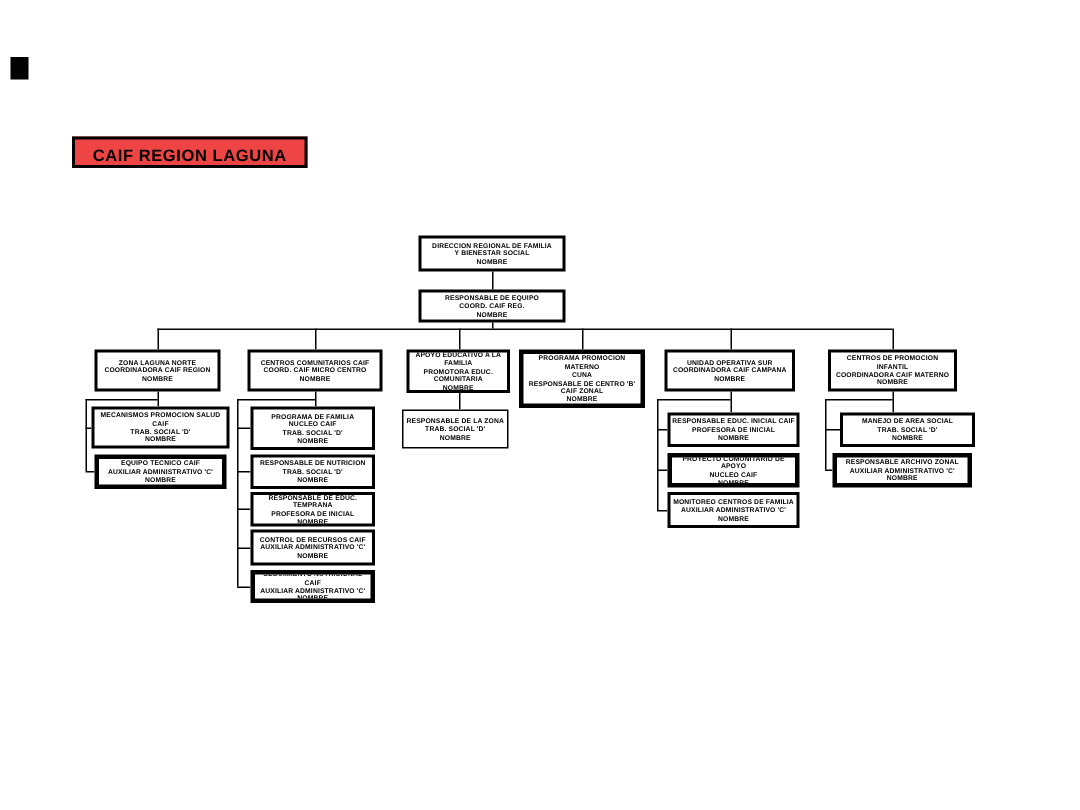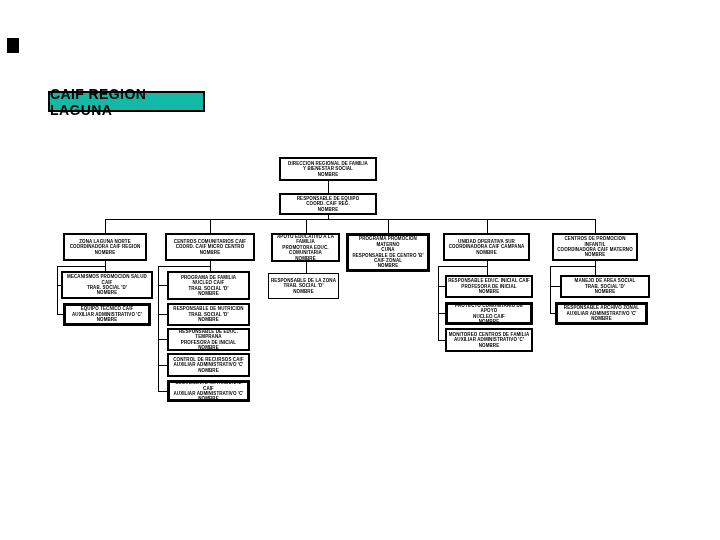--- a/index.html
+++ b/index.html
@@ -2,23 +2,23 @@
 <html><head>
 <meta charset="utf-8">
 <style>
   html,body{margin:0;padding:0;background:#ffffff;}
   #canvas{
     position:relative;width:720px;height:540px;background:#ffffff;overflow:hidden;
     font-family:"Liberation Sans","DejaVu Sans",sans-serif;color:#000;
   }
   .mark{position:absolute;background:#000;}
   .titlebox{
-    position:absolute;box-sizing:border-box;border:2px solid #000;background:#14b8a6;
-    display:flex;align-items:center;justify-content:center;
-    font-weight:bold;font-size:14px;letter-spacing:.4px;
+    position:absolute;box-sizing:border-box;border:2px solid #000;background:#ef4444;
+    display:flex;align-items:flex-end;justify-content:center;
+    font-weight:bold;font-size:11px;letter-spacing:.4px;
   }
   .box{
     position:absolute;box-sizing:border-box;border:2px solid #000;background:#fff;
     display:flex;flex-direction:column;justify-content:center;align-items:center;
     text-align:center;font-weight:bold;font-size:4.5px;line-height:5.4px;
     letter-spacing:.1px;padding:1px;overflow:hidden;
   }
   .b3{border-width:3px;}
   .b1{border-width:1.5px;}
   .lv{position:absolute;width:1px;background:#000;}

